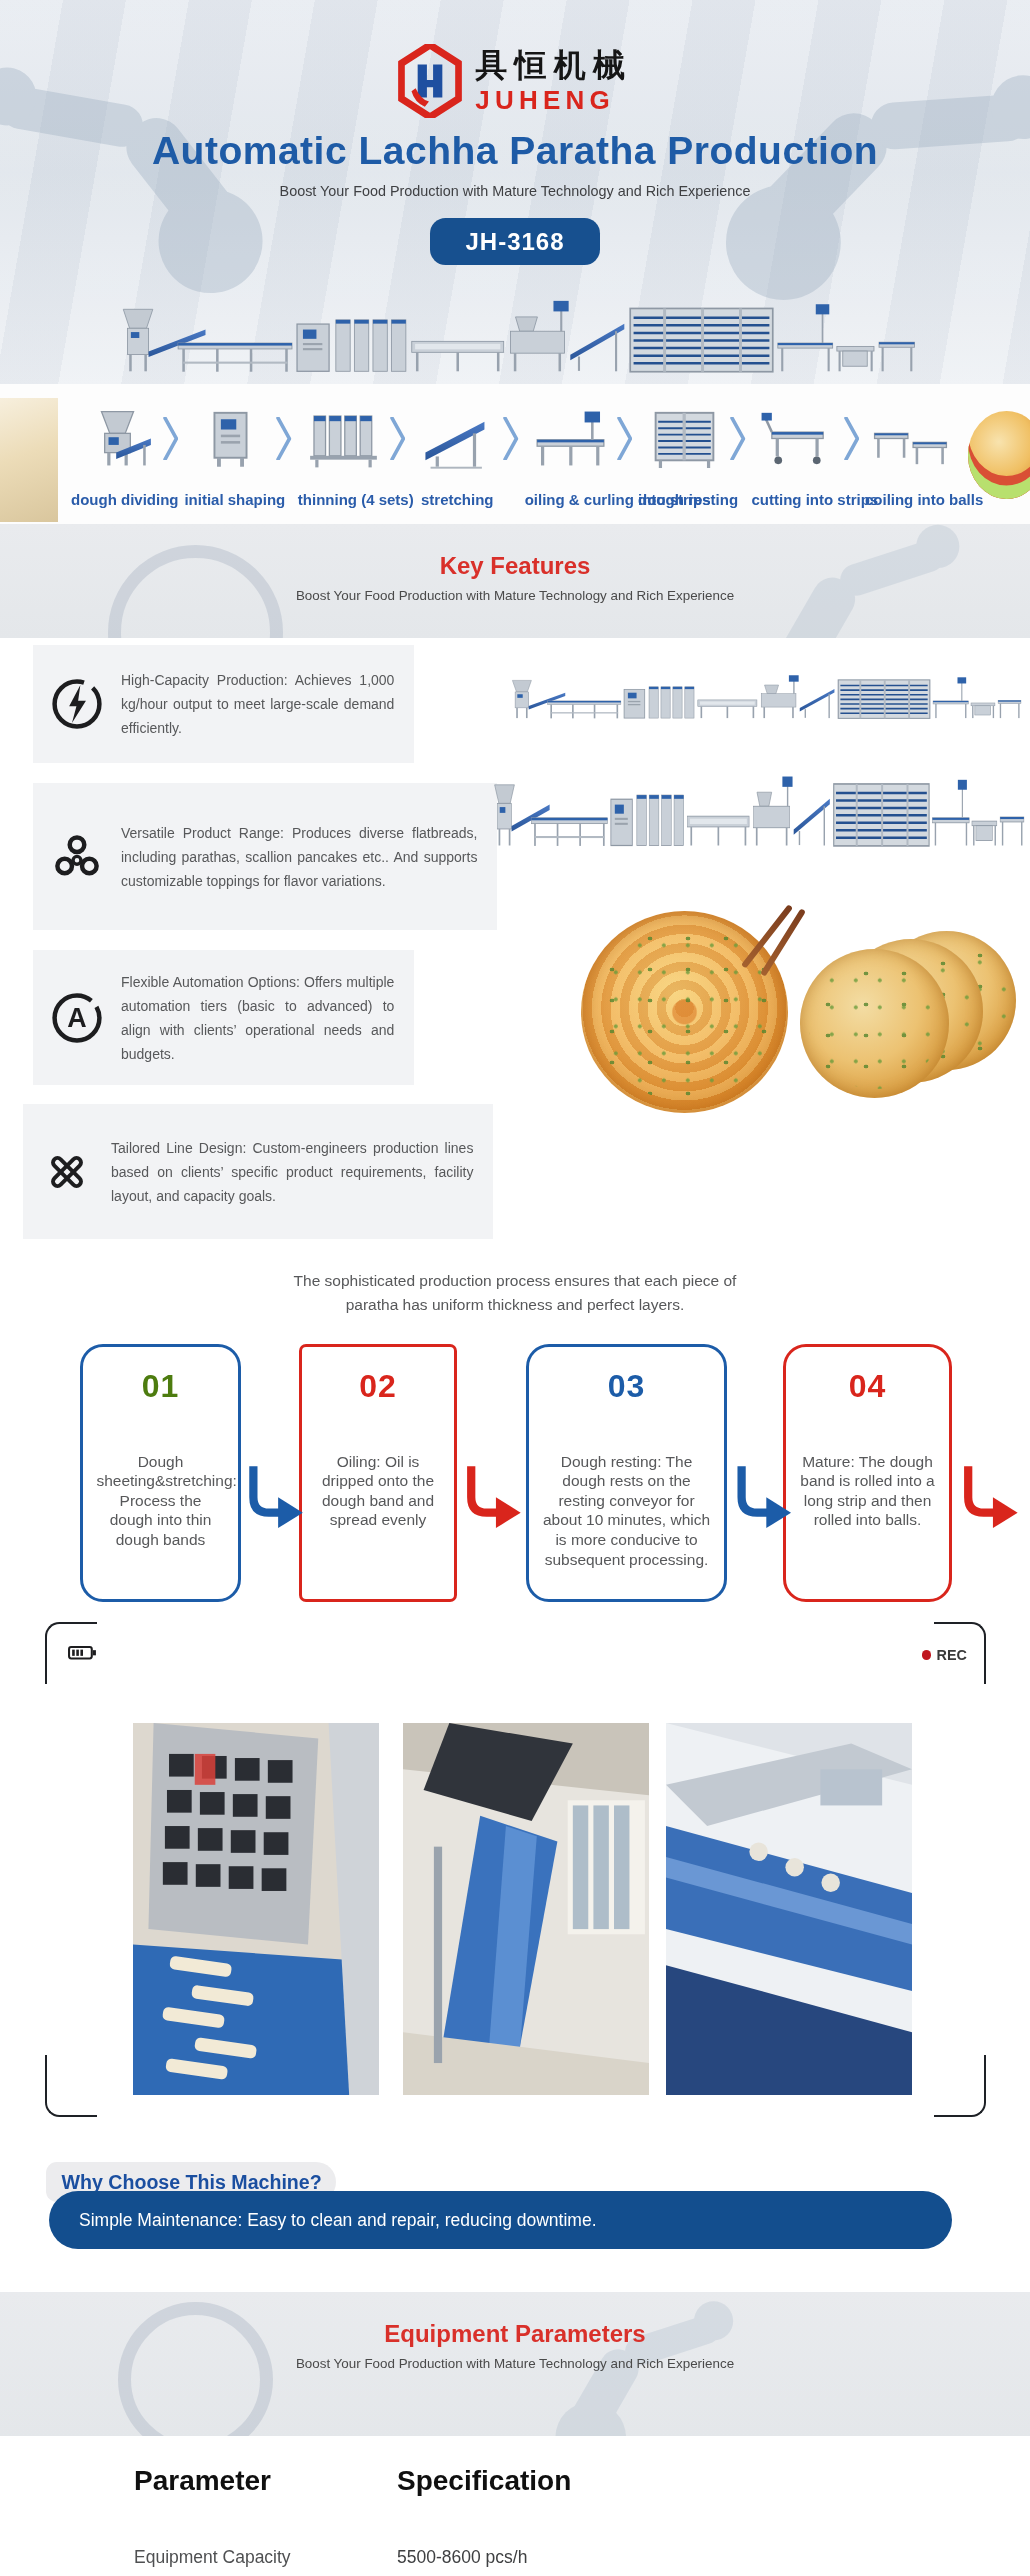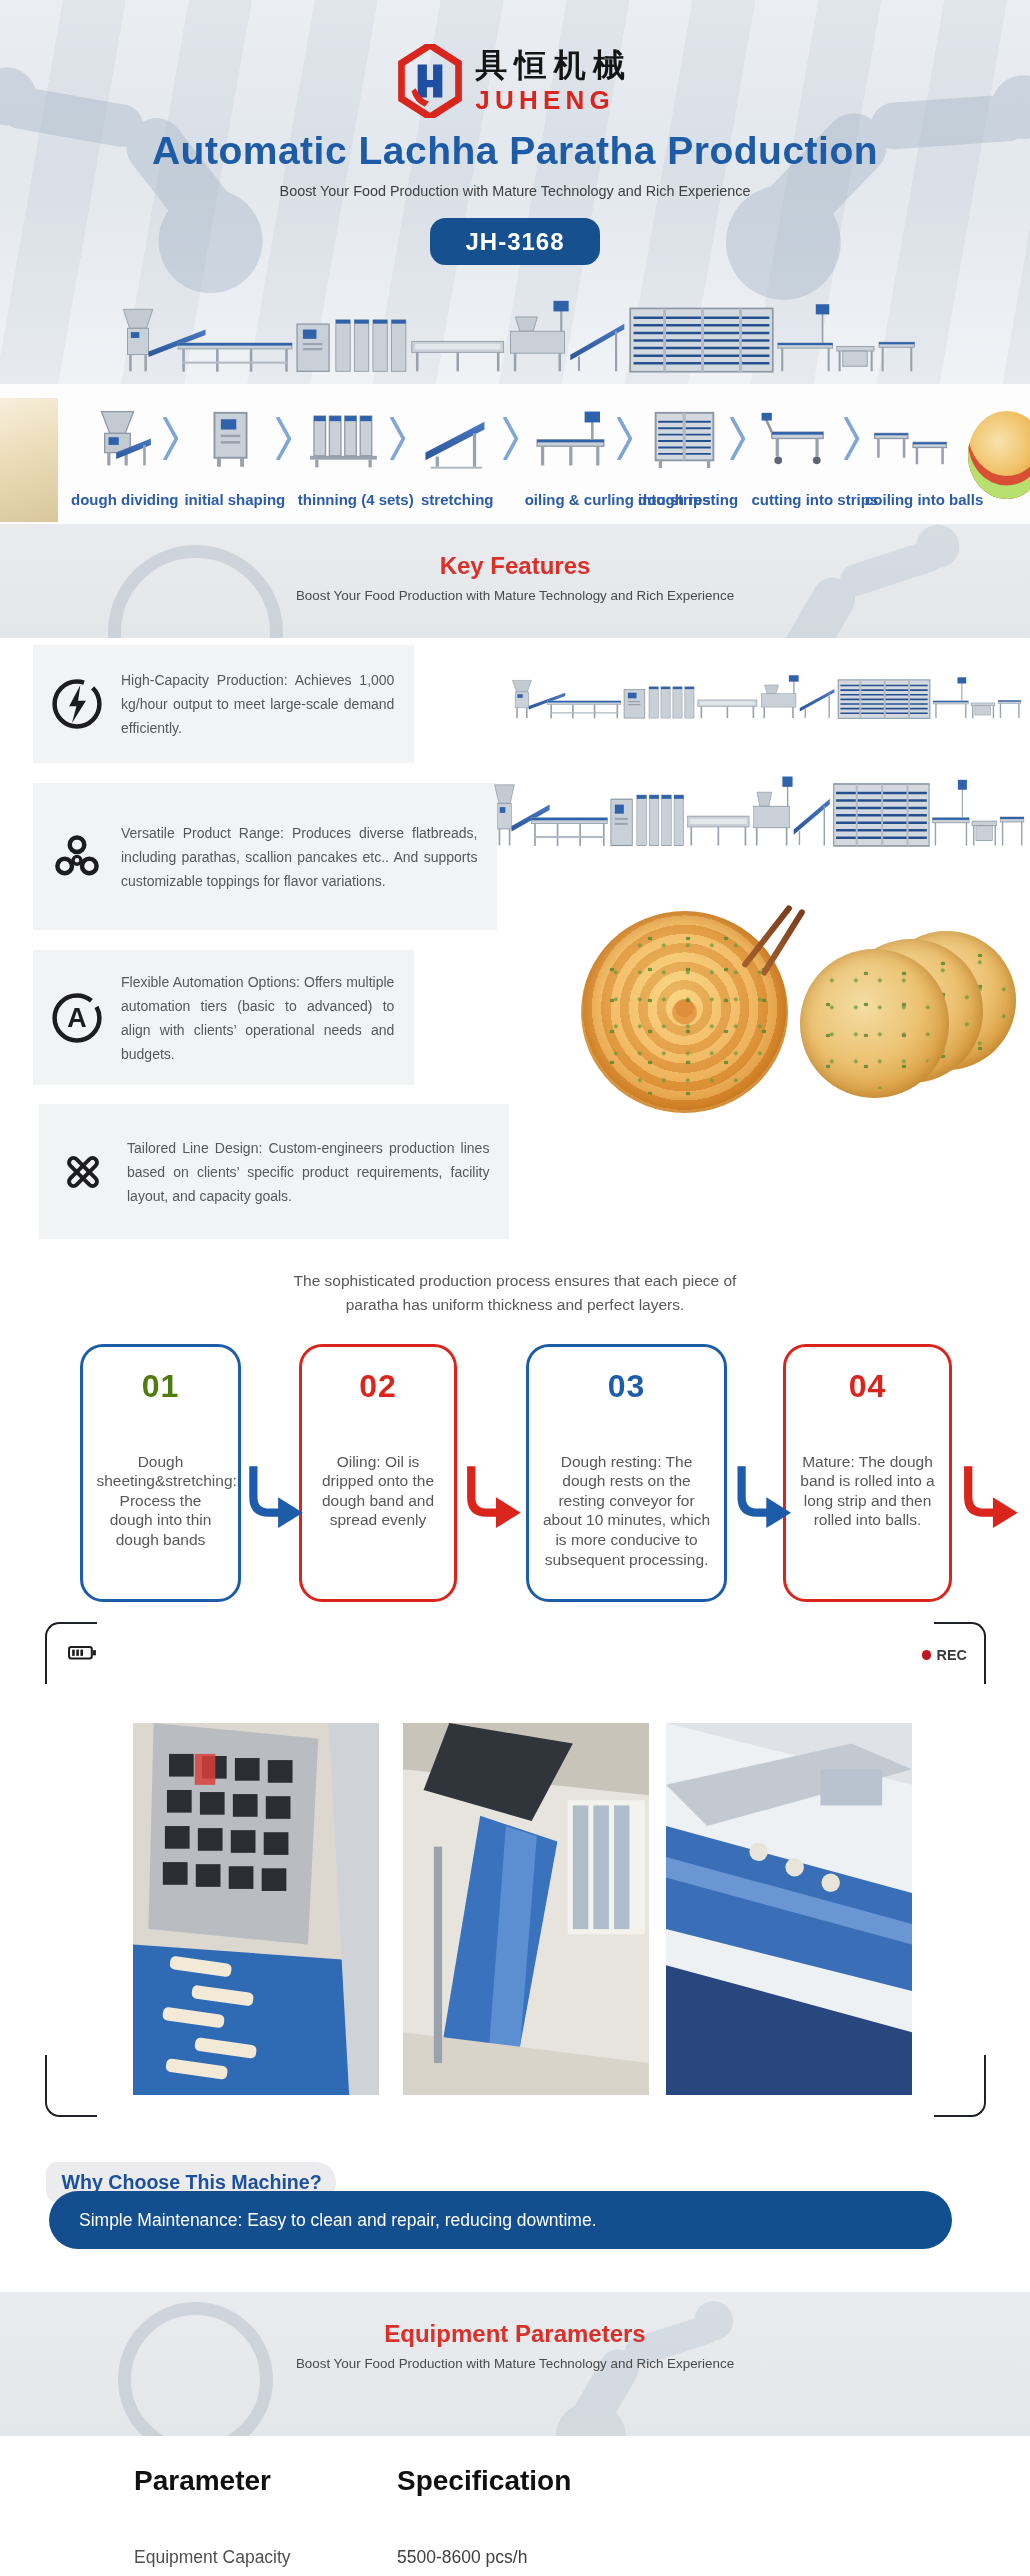--- a/index.html
+++ b/index.html
@@ -51,21 +51,21 @@
   .band-title{position:relative;margin-top:28px;text-align:center;font-size:24px;font-weight:bold;color:#d9302a}
   .band-sub{position:relative;margin-top:8.2px;text-align:center;font-size:13.4px;color:#4a4a4a}
   .band .robo{opacity:.25}
   .band-circle{position:absolute;border:13.4px solid rgba(160,172,188,.35);border-radius:50%}
 
   
   .feature{position:absolute;background:#f2f3f5;display:flex;align-items:center}
   .feature.v-b1{left:33px;top:645px;width:381px;height:118px}
   .feature.v-b2{left:33px;top:783px;width:464px;height:147px}
   .feature.v-b3{left:33px;top:950px;width:381px;height:135px}
-  .feature.v-b4{left:39px;top:1104px;width:470px;height:135px}
+  .feature.v-b4{left:23px;top:1104px;width:470px;height:135px}
   .feature-icon{flex:0 0 88px;display:flex;justify-content:center}
   .feature-icon svg{width:56px;height:56px}
   .feature-text{font-size:14px;line-height:24px;color:#57585a;padding-right:19.6px;text-align:justify}
   .feat-art{position:absolute}
   .paratha-round{border-radius:50%;
     background:
       radial-gradient(circle at 50% 50%,rgba(217,116,32,.55) 0 8%,transparent 9%),
       repeating-radial-gradient(circle at 50% 48%,rgba(200,110,30,.28) 0 9.3px,rgba(255,225,160,.25) 9.3px 18.5px),
       radial-gradient(circle at 45% 40%,#f6d27a 0%,#efb257 40%,#dd8e2c 72%,#c97118 100%);
     box-shadow:inset 0 0 20.6px rgba(150,75,10,.45)}
@@ -654,21 +654,21 @@
   <p class="detail-sub l1">The sophisticated production process ensures that each piece of</p>
   <p class="detail-sub l2">paratha has uniform thickness and perfect layers.</p>
 
   <div>
 
       <div class="dcard v-c1" style="border-color: rgb(28, 92, 168);">
         <div class="dcard-num" style="color: #4d7c0f;">01</div>
         <p class="dcard-text">Dough sheeting&amp;stretching: Process the dough into thin dough bands</p>
       </div>
 
-      <div class="dcard v-c2" style="border-color: rgb(217, 37, 28);">
+      <div class="dcard v-c2" style="border-color: rgb(217, 37, 28); border-radius: 7px;">
         <div class="dcard-num" style="color: rgb(217, 37, 28);">02</div>
         <p class="dcard-text">Oiling: Oil is dripped onto the dough band and spread evenly</p>
       </div>
 
       <div class="dcard v-c3" style="border-color: rgb(28, 92, 168);">
         <div class="dcard-num" style="color: rgb(28, 92, 168);">03</div>
         <p class="dcard-text">Dough resting: The dough rests on the resting conveyor for about 10 minutes, which is more conducive to subsequent processing.</p>
       </div>
 
       <div class="dcard v-c4" style="border-color: rgb(217, 37, 28);">

